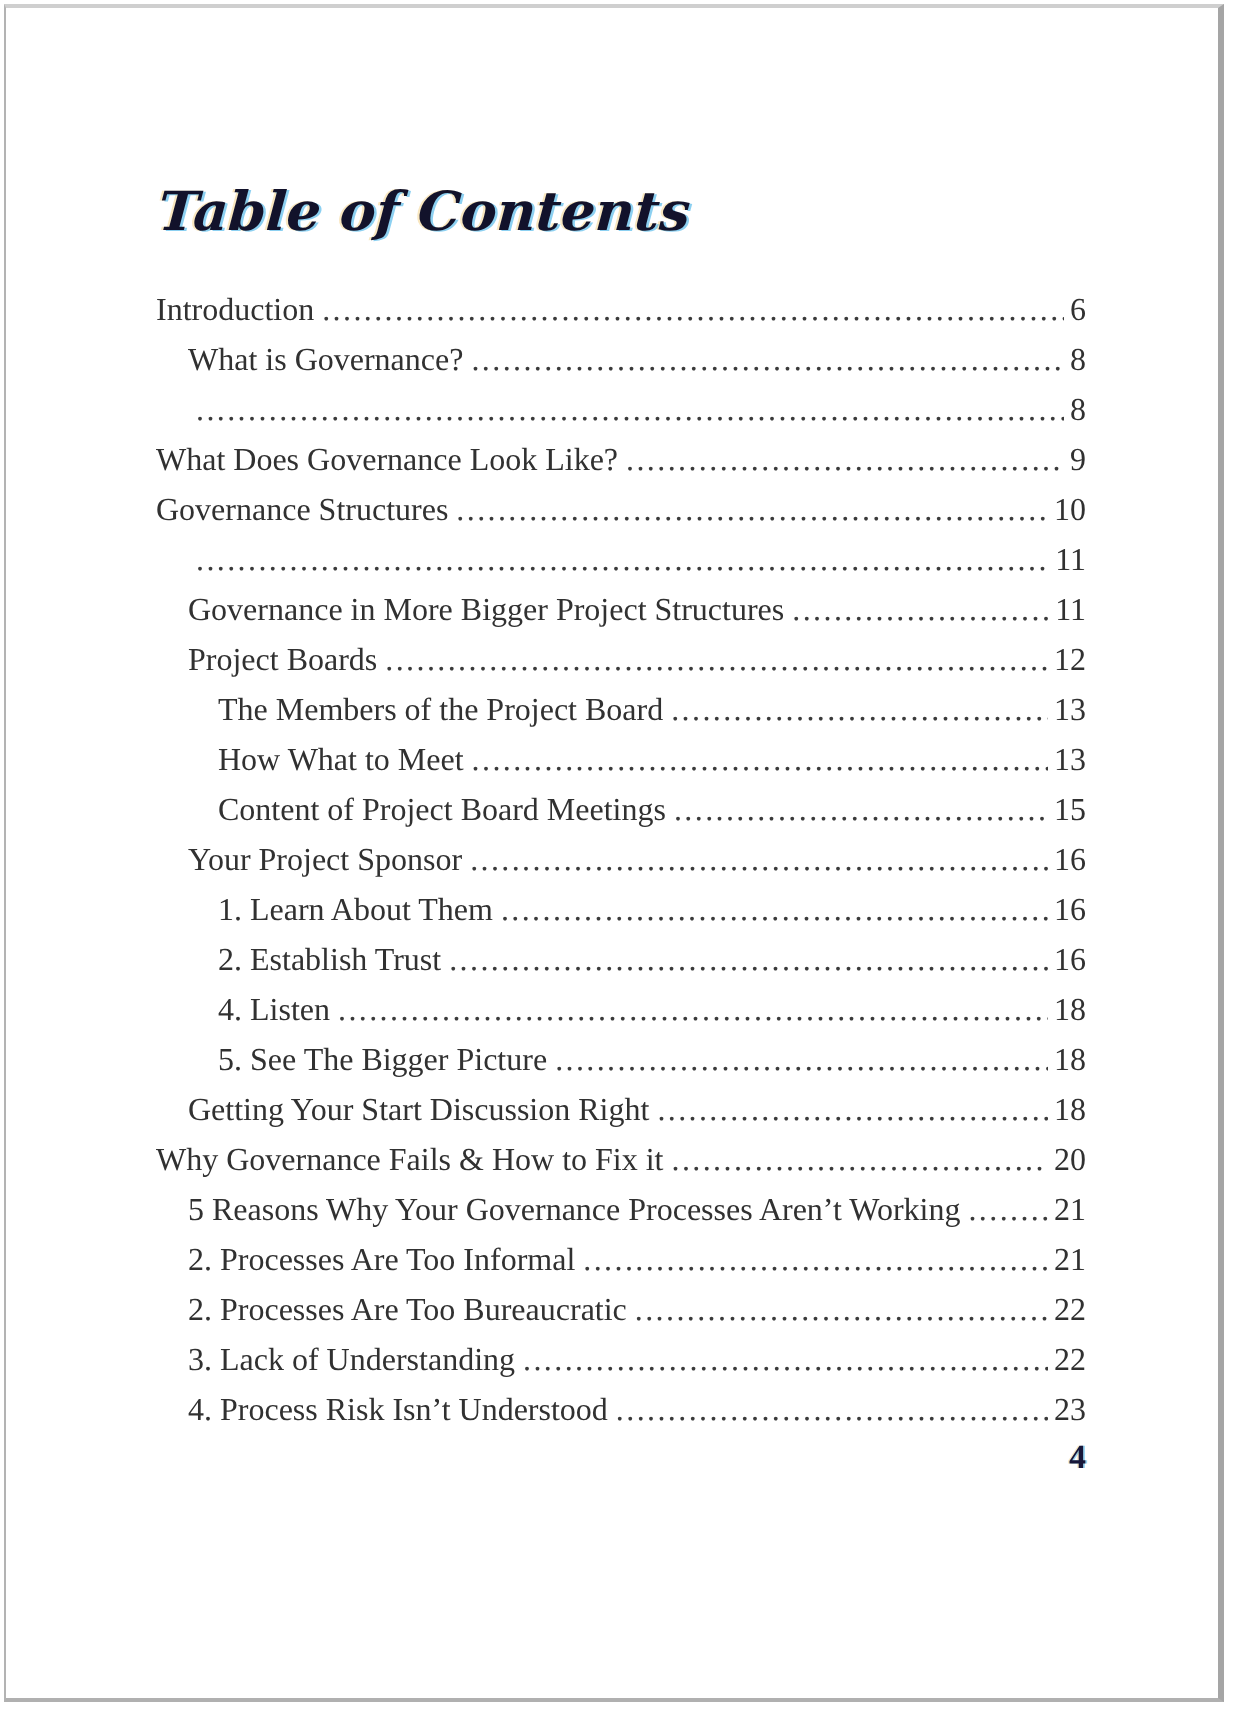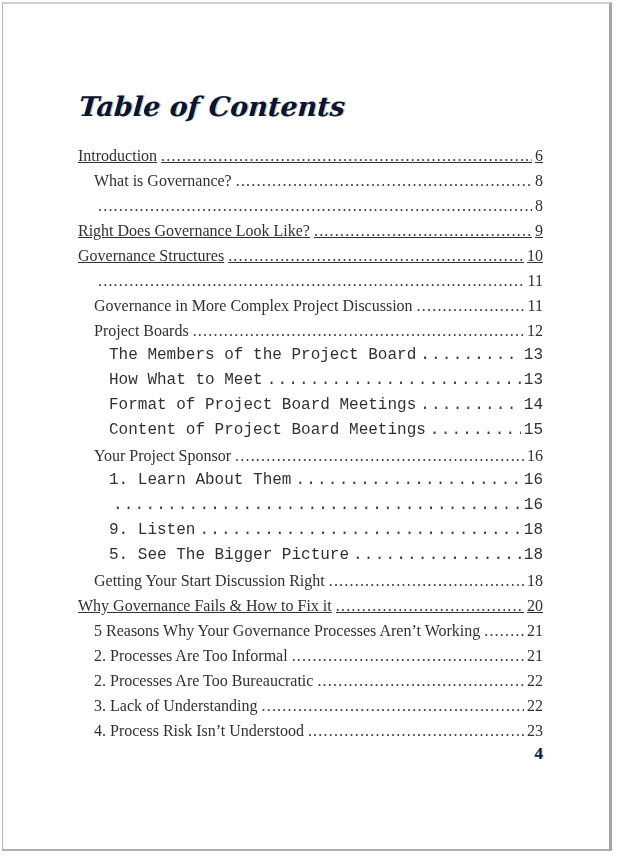--- a/index.html
+++ b/index.html
@@ -75,23 +75,23 @@
   .row .dots::after {
     content: "......................................................................................................................................................................................................................";
     letter-spacing: 1.2px;
     color: #3a3a3a;
   }
   .row .pg {
     flex: 0 0 auto;
     text-align: right;
     font-variant-numeric: oldstyle-nums;
   }
-  .lvl0 { padding-left: 0; text-decoration: underline; }
+  .lvl0 { padding-left: 0; }
   .lvl1 { padding-left: 16px; }
-  .lvl2 { padding-left: 31px; font-family: Liberation Mono, monospace; }
+  .lvl2 { padding-left: 31px; }
   .folio {
     margin-top: 1px;
     text-align: right;
     font-size: 17px;
     color: #17173a;
     font-weight: bold;
     padding-right: 0px;
     text-shadow: 0.9px 0.2px 0 rgba(0, 150, 225, 0.4),
                  -0.8px -0.2px 0 rgba(235, 175, 45, 0.28);
   }
@@ -115,79 +115,75 @@
         <div class="row lvl1">
           <span class="t">What is Governance?</span>
           <span class="dots"></span>
           <span class="pg">8</span>
         </div>
         <div class="row lvl1">
           <span class="dots"></span>
           <span class="pg">8</span>
         </div>
         <div class="row lvl0">
-          <span class="t">Right Does Governance Look Like?</span>
+          <span class="t">What Does Governance Look Like?</span>
           <span class="dots"></span>
           <span class="pg">9</span>
         </div>
         <div class="row lvl0">
           <span class="t">Governance Structures</span>
           <span class="dots"></span>
           <span class="pg">10</span>
         </div>
         <div class="row lvl1">
           <span class="dots"></span>
           <span class="pg">11</span>
         </div>
         <div class="row lvl1">
-          <span class="t">Governance in More Complex Project Discussion</span>
+          <span class="t">Governance in More Bigger Project Structures</span>
           <span class="dots"></span>
           <span class="pg">11</span>
         </div>
         <div class="row lvl1">
           <span class="t">Project Boards</span>
           <span class="dots"></span>
           <span class="pg">12</span>
         </div>
         <div class="row lvl2">
           <span class="t">The Members of the Project Board</span>
           <span class="dots"></span>
           <span class="pg">13</span>
         </div>
         <div class="row lvl2">
           <span class="t">How What to Meet</span>
           <span class="dots"></span>
           <span class="pg">13</span>
         </div>
         <div class="row lvl2">
-          <span class="t">Format of Project Board Meetings</span>
-          <span class="dots"></span>
-          <span class="pg">14</span>
-        </div>
-        <div class="row lvl2">
           <span class="t">Content of Project Board Meetings</span>
           <span class="dots"></span>
           <span class="pg">15</span>
         </div>
         <div class="row lvl1">
           <span class="t">Your Project Sponsor</span>
           <span class="dots"></span>
           <span class="pg">16</span>
         </div>
         <div class="row lvl2">
           <span class="t">1. Learn About Them</span>
           <span class="dots"></span>
           <span class="pg">16</span>
         </div>
         <div class="row lvl2">
+          <span class="t">2. Establish Trust</span>
           <span class="dots"></span>
           <span class="pg">16</span>
         </div>
         <div class="row lvl2">
-          <span class="t">9. Listen</span>
+          <span class="t">4. Listen</span>
           <span class="dots"></span>
           <span class="pg">18</span>
         </div>
         <div class="row lvl2">
           <span class="t">5. See The Bigger Picture</span>
           <span class="dots"></span>
           <span class="pg">18</span>
         </div>
         <div class="row lvl1">
           <span class="t">Getting Your Start Discussion Right</span>

